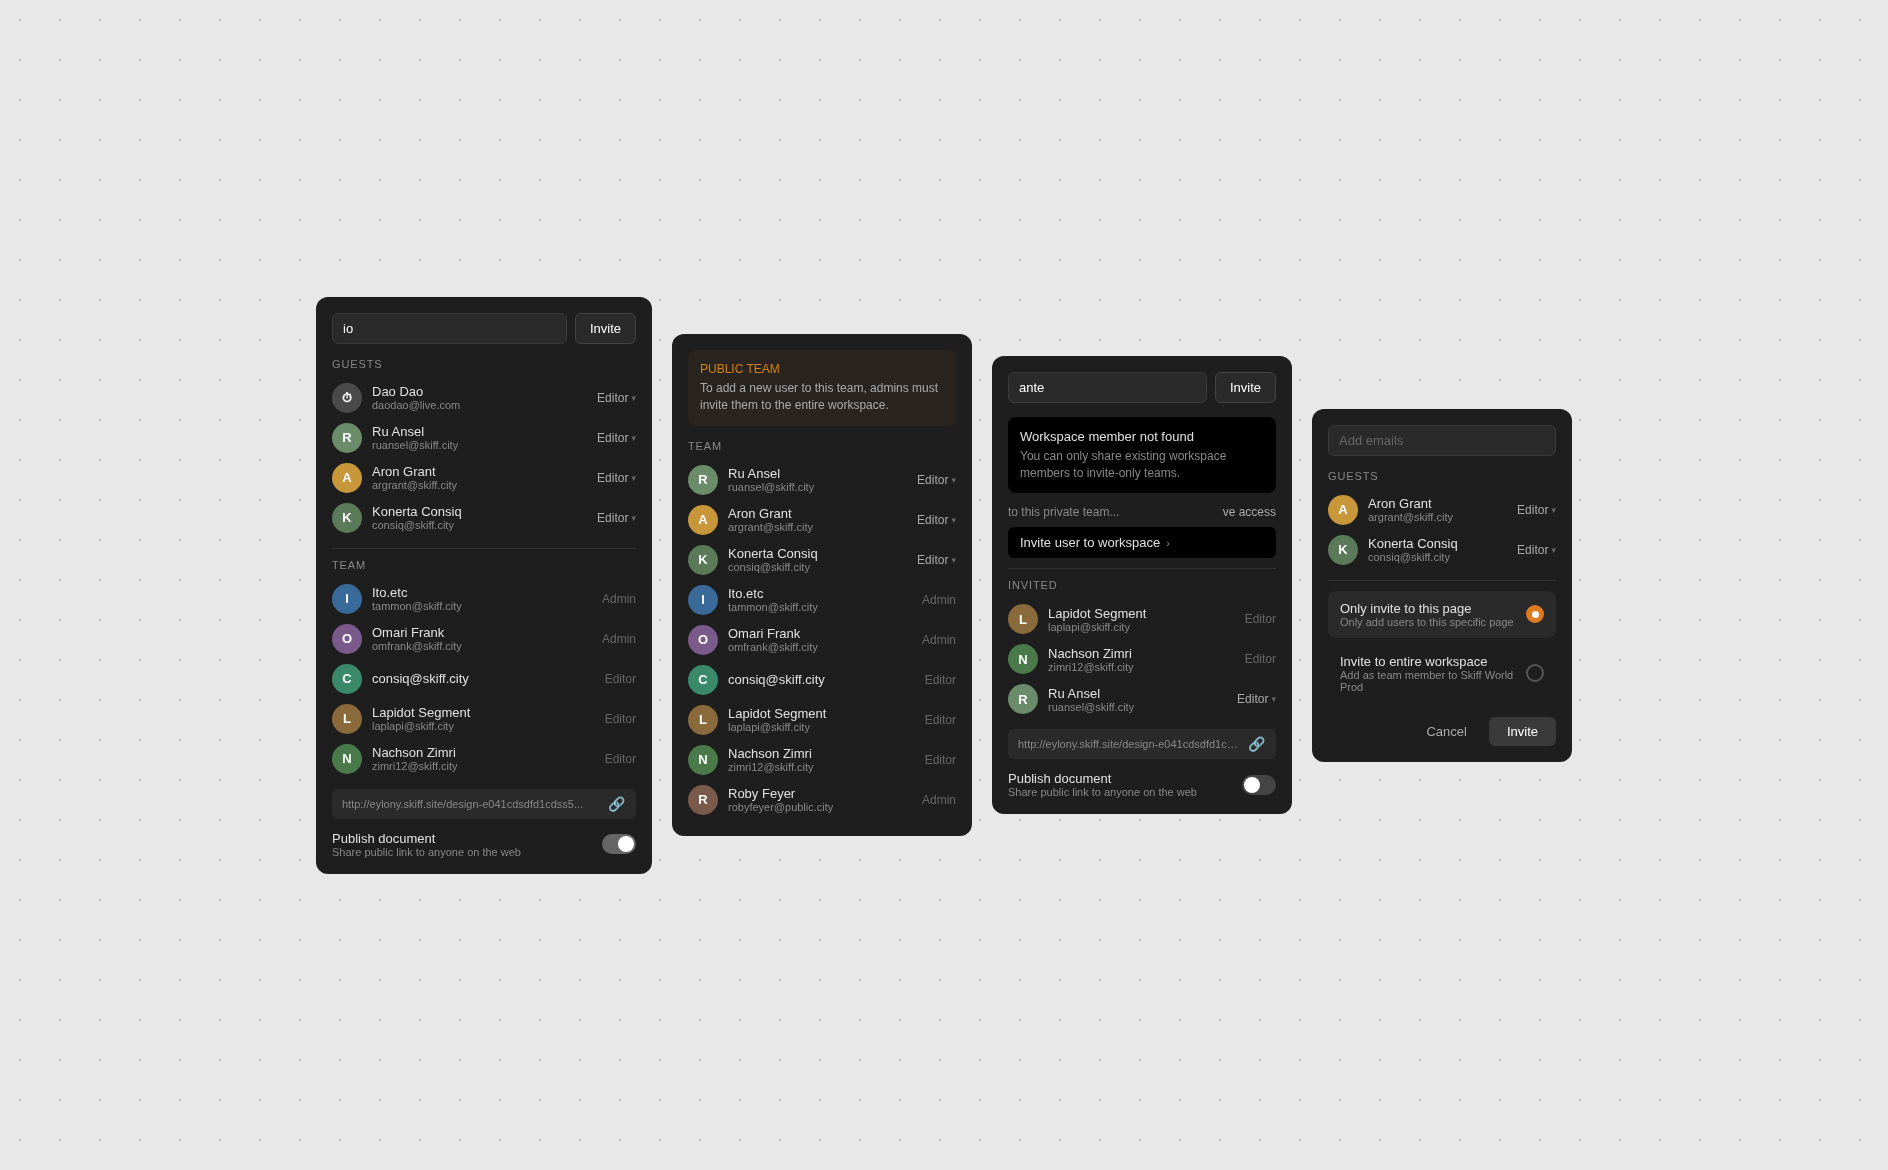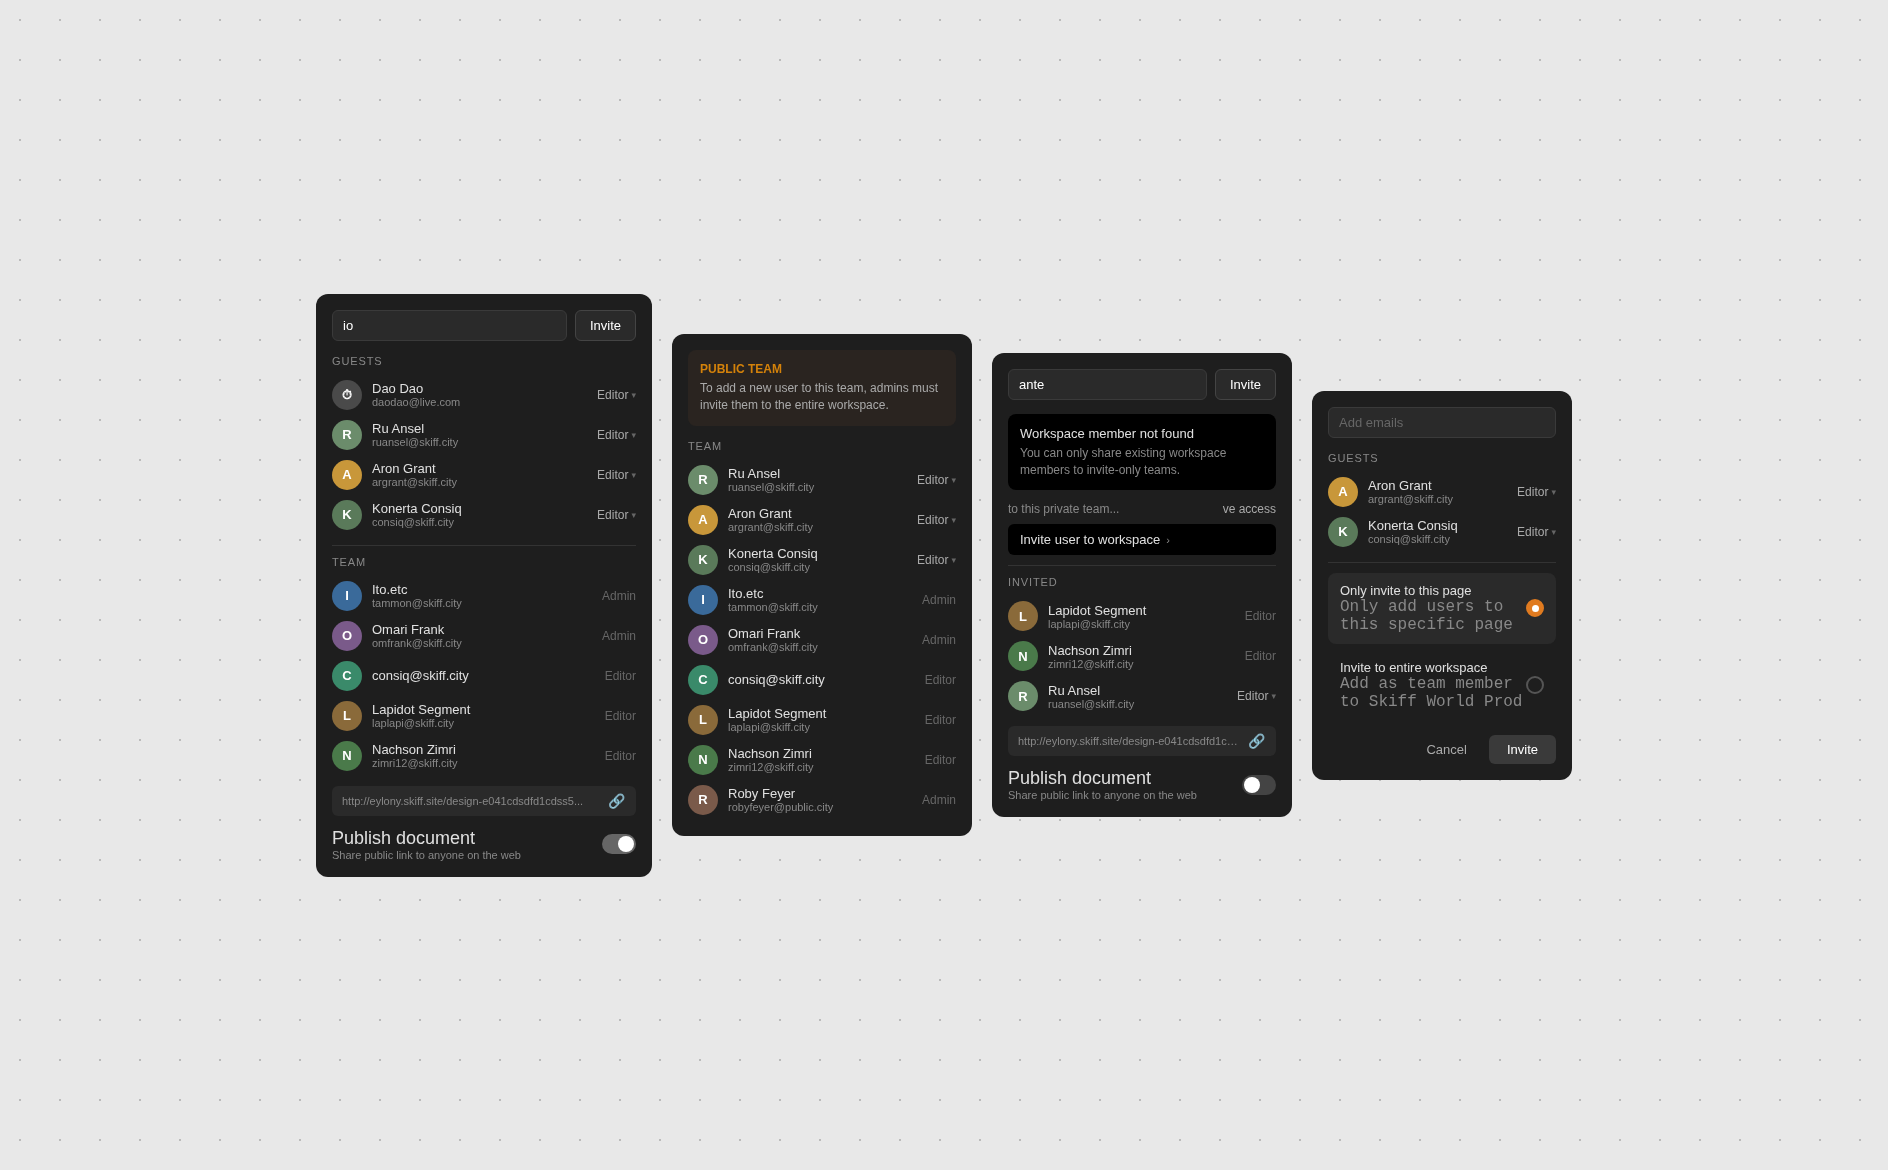--- a/index.html
+++ b/index.html
@@ -140,21 +140,21 @@
     .link-icon { color: #888; font-size: 14px; cursor: pointer; }
 
     .publish-row {
       display: flex;
       align-items: center;
       gap: 10px;
       margin-top: 12px;
     }
 
     .publish-info { flex: 1; }
-    .publish-title { font-size: 18px; color: #e0e0e0; }
+    .publish-title { font-size: 13px; color: #e0e0e0; }
     .publish-sub { font-size: 11px; color: #888; }
 
     .toggle {
       width: 34px;
       height: 20px;
       border-radius: 10px;
       position: relative;
       cursor: pointer;
       flex-shrink: 0;
     }
@@ -178,21 +178,21 @@
     
     .public-team-banner {
       background: #2a2420;
       border-radius: 8px;
       padding: 12px;
       margin-bottom: 14px;
     }
 
     .public-team-title {
       font-size: 12px;
-      font-weight: 700;
+      font-weight: 400;
       color: #d4820a;
       margin-bottom: 4px;
     }
 
     .public-team-desc {
       font-size: 12px;
       color: #aaa;
       line-height: 1.4;
     }
 
@@ -229,21 +229,21 @@
       padding: 10px 12px;
       border-radius: 8px;
       margin-bottom: 6px;
     }
 
     .option-row-selected { background: #2a2a2a; }
     .option-row-unselected { background: transparent; }
 
     .option-info { flex: 1; }
     .option-title { font-size: 13px; color: #e0e0e0; }
-    .option-sub { font-size: 16px; color: #888; font-family: Liberation Mono, monospace; }
+    .option-sub { font-size: 11px; color: #888; }
 
     .radio-circle {
       width: 18px;
       height: 18px;
       border-radius: 50%;
       border: 2px solid #555;
       display: flex;
       align-items: center;
       justify-content: center;
       flex-shrink: 0;

